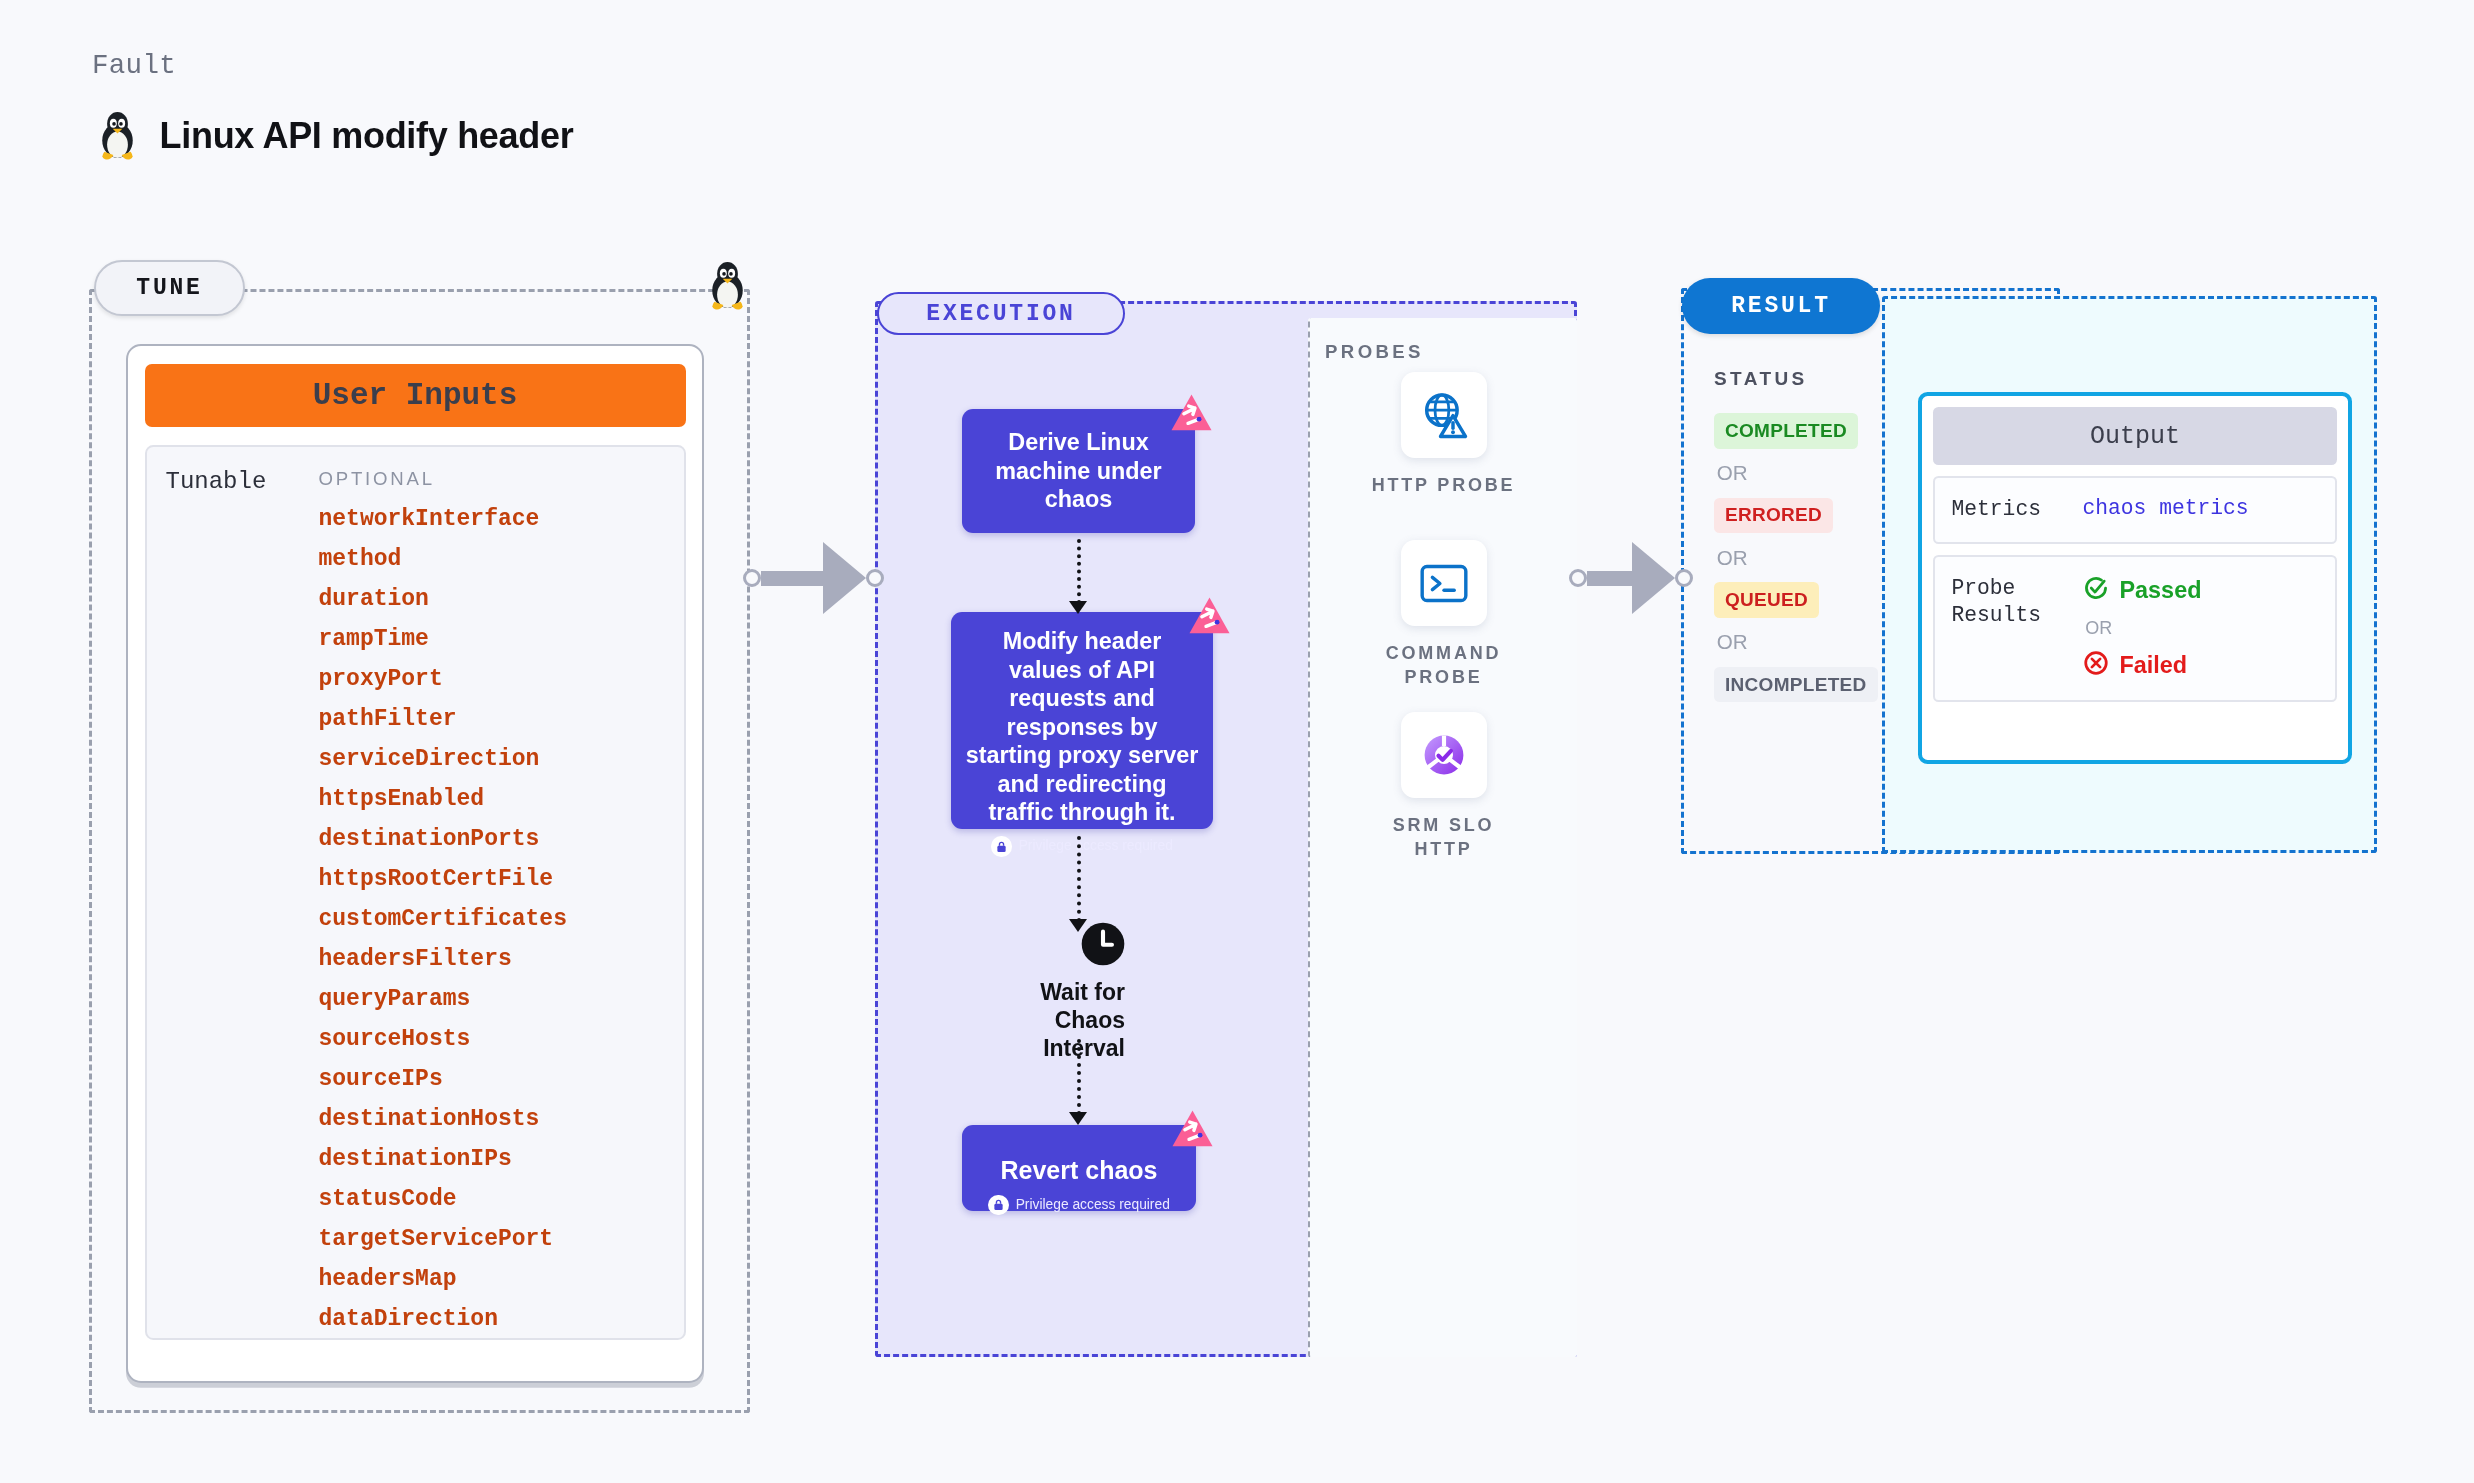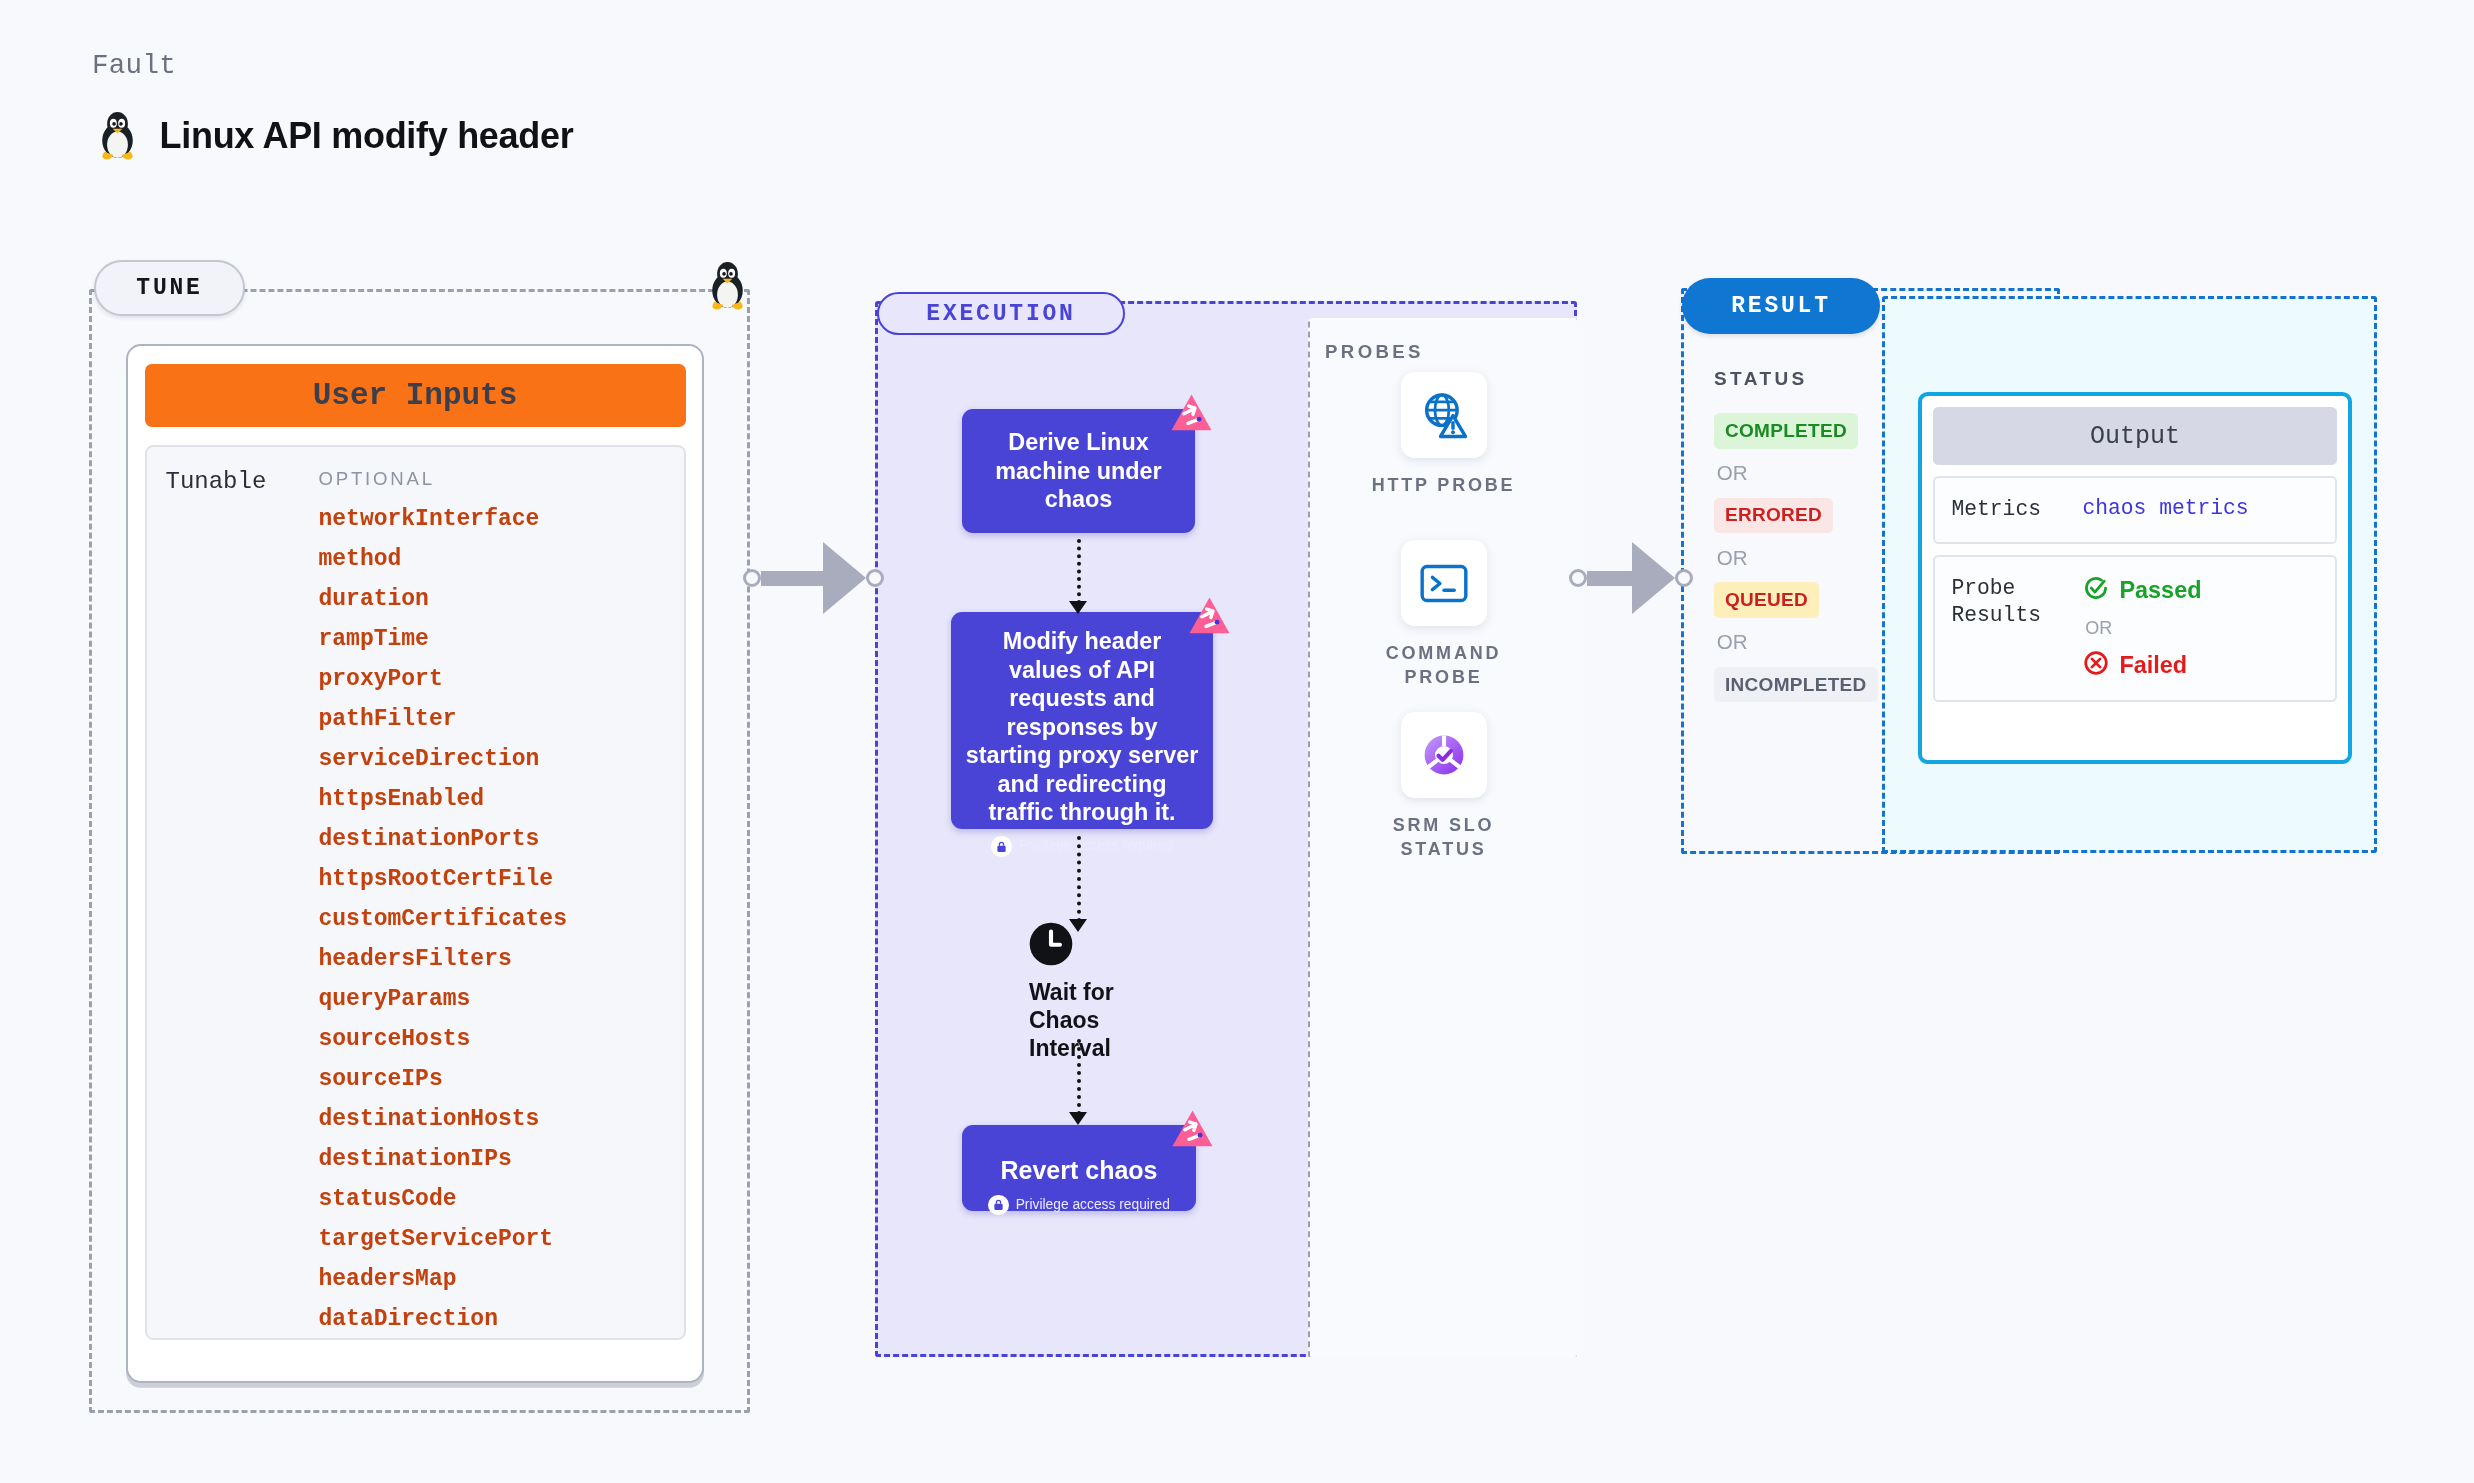--- a/index.html
+++ b/index.html
@@ -131,21 +131,21 @@
   .dotted-arrow .tip {
     position: absolute; left: -7.6px; bottom: -9.6px;
     width: 0; height: 0;
     border-left: 9.6px solid transparent; border-right: 9.6px solid transparent;
     border-top: 13.8px solid #111216;
   }
   .fa-1 { left: 1077px; top: 539px; height: 65px; }
   .fa-2 { left: 1077px; top: 836px; height: 86px; }
   .fa-3 { left: 1077px; top: 1039px; height: 76px; }
 
-  .clock-wrap { position: absolute; left: 1029px; top: 922px; width: 96px; text-align: left; }
+  .clock-wrap { position: absolute; left: 1029px; top: 922px; width: 96px; text-align: right; }
   .clock-ico { margin: 0 auto; display: block; }
   .clock-label { margin-top: 9.6px; font-size: 23px; font-weight: bold; color: #111216; line-height: 1.22; }
 
   
   .probes-label {
     position: absolute; left: 1325px; top: 341px;
     font-size: 18.6px; color: #6b7180; letter-spacing: 3.4px; font-weight: bold;
   }
   .probe { position: absolute; width: 145px; text-align: center; }
   .probe-tile {
@@ -410,21 +410,21 @@
             <stop offset="100%" stop-color="#8a2be8"></stop>
           </linearGradient>
         </defs>
         <circle cx="39" cy="39" r="28" fill="url(#slo)"></circle>
         <circle cx="39" cy="39" r="13" fill="#ffffff"></circle>
         <path d="M39 11 V26" stroke="#ffffff" stroke-width="6"></path>
         <path d="M17 56 L30 46 M61 56 L48 46" stroke="#ffffff" stroke-width="6" stroke-linecap="round"></path>
         <path d="M31 40 L37 46 L49 33" stroke="#8a2be8" stroke-width="6" fill="none" stroke-linecap="round" stroke-linejoin="round"></path>
       </svg>
     </div>
-    <div class="probe-name">SRM SLO STATUS</div>
+    <div class="probe-name">SRM SLO HTTP</div>
   </div>
 
   <div class="status-label">STATUS</div>
   <div class="status-col">
     <div><span class="badge b-completed">COMPLETED</span></div>
     <div class="or-text">OR</div>
     <div><span class="badge b-errored">ERRORED</span></div>
     <div class="or-text">OR</div>
     <div><span class="badge b-queued">QUEUED</span></div>
     <div class="or-text">OR</div>

